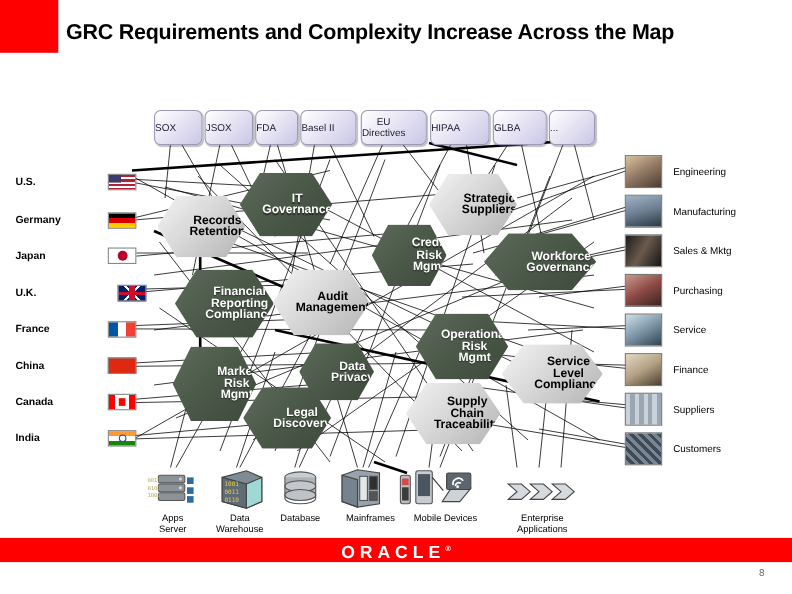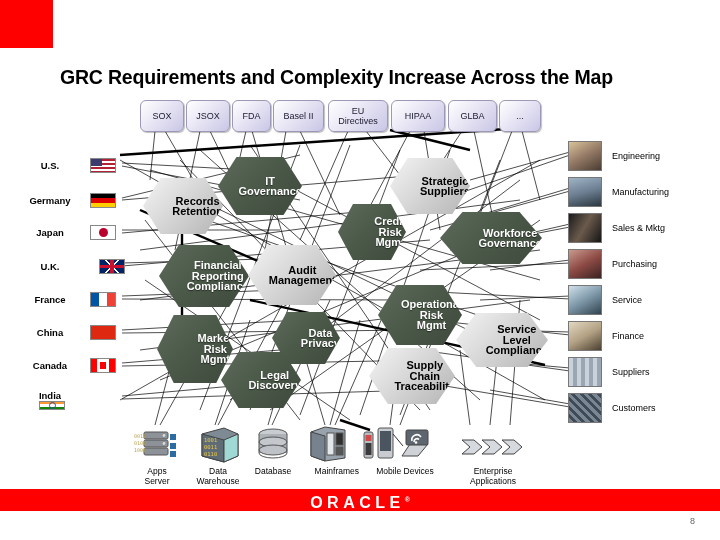--- a/index.html
+++ b/index.html
@@ -10,21 +10,21 @@
     overflow:hidden;
     position:relative;
   }
   .slide{position:absolute;inset:0;width:720px;height:540px;}
 
   
   .red-block{position:absolute;left:0;top:0;width:53px;height:48px;background:#FF0000;}
   .slide-title{
     position:absolute;left:60px;top:14px;width:620px;height:30px;
     font-size:19.5px;font-weight:bold;color:#000000;
-    letter-spacing:-0.2px;line-height:30px;white-space:nowrap;margin-top:48px;
+    letter-spacing:-0.2px;line-height:30px;white-space:nowrap;
   }
 
   
   .red-bar{position:absolute;left:0;top:489px;width:720px;height:22px;background:#FF0000;}
   .oracle-logo{
     position:absolute;left:0;top:489px;width:720px;height:22px;
     line-height:22px;text-align:center;
     color:#ffffff;font-size:16px;font-weight:bold;letter-spacing:4.5px;
   }
   .oracle-logo .tm{font-size:7px;vertical-align:super;letter-spacing:0;}
@@ -32,21 +32,21 @@
     position:absolute;right:25px;top:516px;
     font-size:9px;color:#666666;
   }
 
   
   .reg-box{
     position:absolute;
     background:linear-gradient(135deg,#ffffff 0%,#eceaf6 38%,#c9c6e6 100%);
     border:1px solid #9b99b5;border-radius:6px;
     box-shadow:1px 1px 1px rgba(0,0,0,0.25);
-    display:flex;align-items:center;justify-content:center;text-align:center;
+    display:flex;align-items:center;justify-content:flex-start;text-align:center;
     font-size:9px;color:#1a1a2e;line-height:10px;
     z-index:30;
   }
 
   
   .hex{
     position:absolute;
     clip-path:polygon(22% 0%,78% 0%,100% 50%,78% 100%,22% 100%,0% 50%);
     display:flex;align-items:center;justify-content:flex-end;text-align:center;
     font-weight:bold;line-height:10.5px;font-size:11px;
@@ -61,21 +61,21 @@
     background:linear-gradient(135deg,#f4f4f4 0%,#d8d8d8 45%,#b4b4b4 100%);
     color:#000000;
   }
 
   
   .netlines{position:absolute;left:0;top:0;width:720px;height:540px;z-index:10;}
 
   
   .country-row{position:absolute;height:16px;display:flex;align-items:center;z-index:20;}
   .country-label{
-    width:72px;text-align:center;padding-right:4px;
+    width:72px;text-align:left;padding-right:12px;
     font-size:9.5px;font-weight:bold;color:#000;
   }
   .flag{width:26px;height:15px;border:1px solid #888;box-sizing:border-box;display:block;}
 
   
   .func-row{position:absolute;height:30px;display:flex;align-items:center;z-index:20;}
   .func-photo{width:34px;height:30px;border:1px solid #777;box-sizing:border-box;display:block;}
   .func-label{margin-left:10px;font-size:9px;color:#000;white-space:nowrap;}
 
   
@@ -315,21 +315,21 @@
     <div class="country-row" style="left:14px;top:324px;">
       <span class="country-label">China</span>
       <span class="flag" style="background:#DE2910;"></span>
     </div>
     <div class="country-row" style="left:14px;top:357px;">
       <span class="country-label">Canada</span>
       <span class="flag" style="background:linear-gradient(to right,#FF0000 0 25%,#fff 25% 75%,#FF0000 75% 100%);display:flex;align-items:center;justify-content:center;">
           <span style="width:6px;height:7px;background:#FF0000;"></span>
         </span>
     </div>
-    <div class="country-row" style="left:14px;top:390px;flex-direction:column;">
+    <div class="country-row" style="left:14px;top:390px;">
       <span class="country-label">India</span>
       <span class="flag" style="background:linear-gradient(to bottom,#FF9933 0 33%,#fff 33% 66%,#138808 66% 100%);display:flex;align-items:center;justify-content:center;">
           <span style="width:5px;height:5px;border-radius:50%;border:1px solid #2b4ea2;"></span>
         </span>
     </div>
   </div>
 
   <div>
     <div class="func-row" style="left:568px;top:141px;">
       <span class="func-photo" style="background:linear-gradient(150deg,#d8c39a 0%,#9a7f6a 45%,#4a3c32 100%);"></span>

